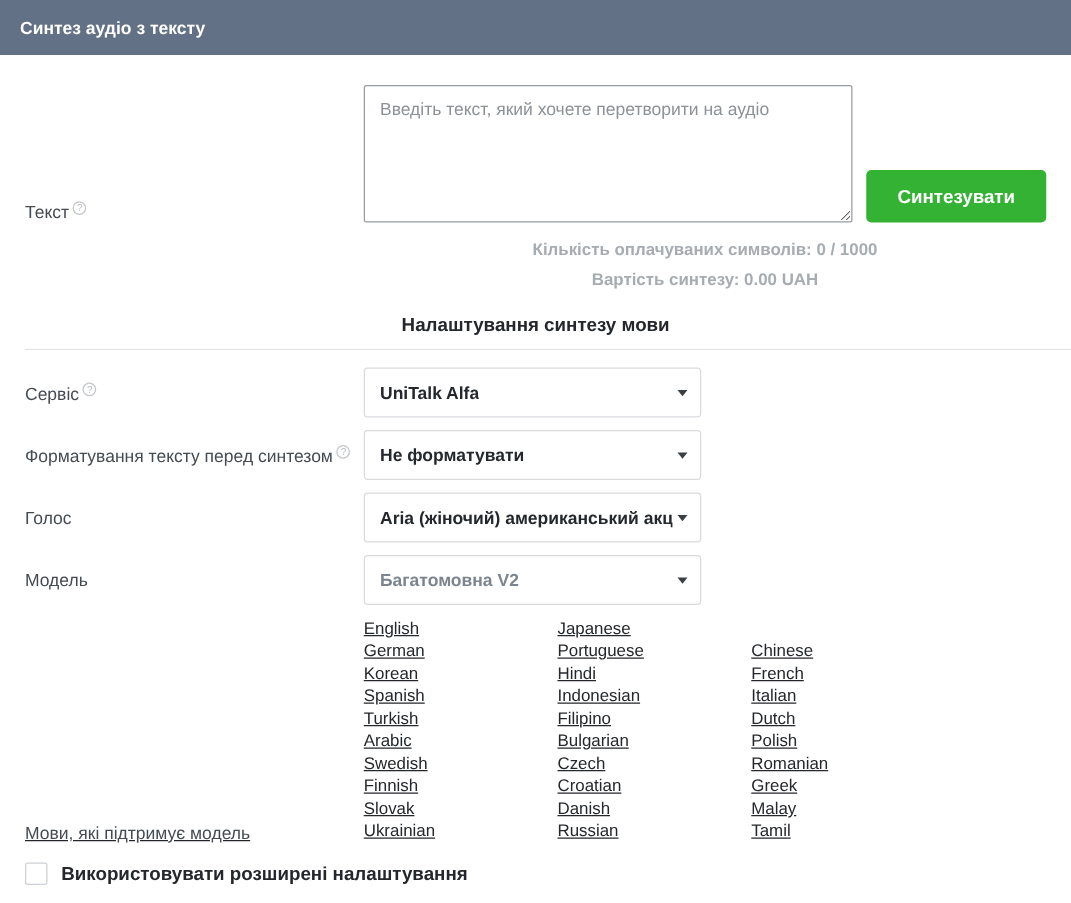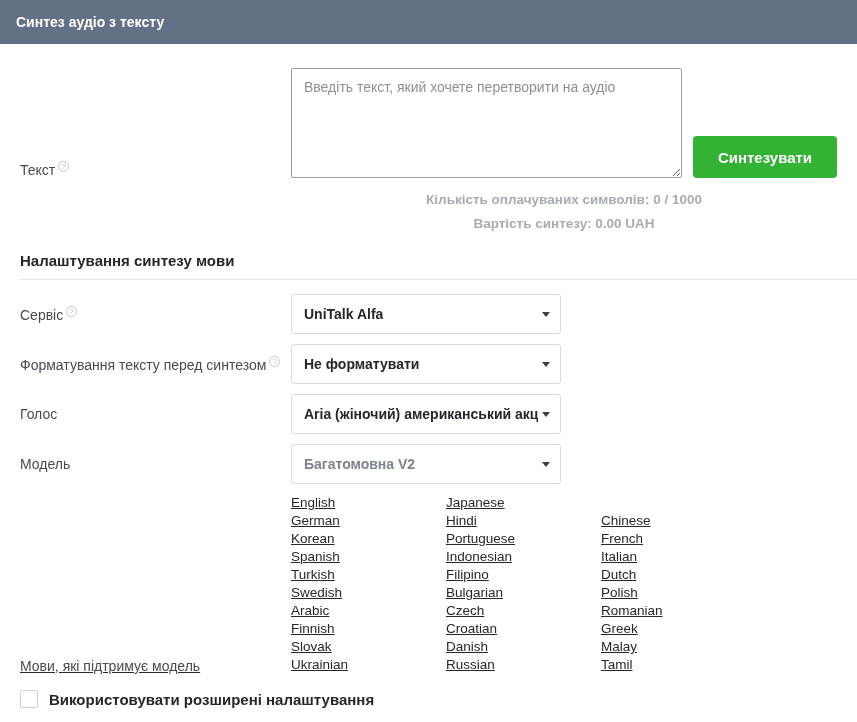--- a/index.html
+++ b/index.html
@@ -76,20 +76,21 @@
     font-size:13.5px;
     line-height:24px;
     text-align:center;
   }
 
   .section-title {
     margin-top:16px;
     font-size:15px;
     font-weight:700;
     color:#24272b;
+    text-align:center;
   }
   .divider {
     height:1px;
     background:#e4e6e8;
     margin:10px -20px 14px 0;
   }
 
   .form-row { display:flex; align-items:center; margin-bottom:10px; }
   .form-row .label-col { padding-top:0; }
   .dropdown {
@@ -212,30 +213,30 @@
   </div>
 
   <div class="languages-row">
     <div class="label-col">Мови, які підтримує модель</div>
     <div class="lang-col">
         <div>English</div>
         <div>German</div>
         <div>Korean</div>
         <div>Spanish</div>
         <div>Turkish</div>
+        <div>Arabic</div>
         <div>Swedish</div>
-        <div>Arabic</div>
         <div>Finnish</div>
         <div>Slovak</div>
         <div>Ukrainian</div>
       </div>
     <div class="lang-col">
         <div>Japanese</div>
+        <div>Portuguese</div>
         <div>Hindi</div>
-        <div>Portuguese</div>
         <div>Indonesian</div>
         <div>Filipino</div>
         <div>Bulgarian</div>
         <div>Czech</div>
         <div>Croatian</div>
         <div>Danish</div>
         <div>Russian</div>
       </div>
     <div class="lang-col">
         <div>Chinese</div>

